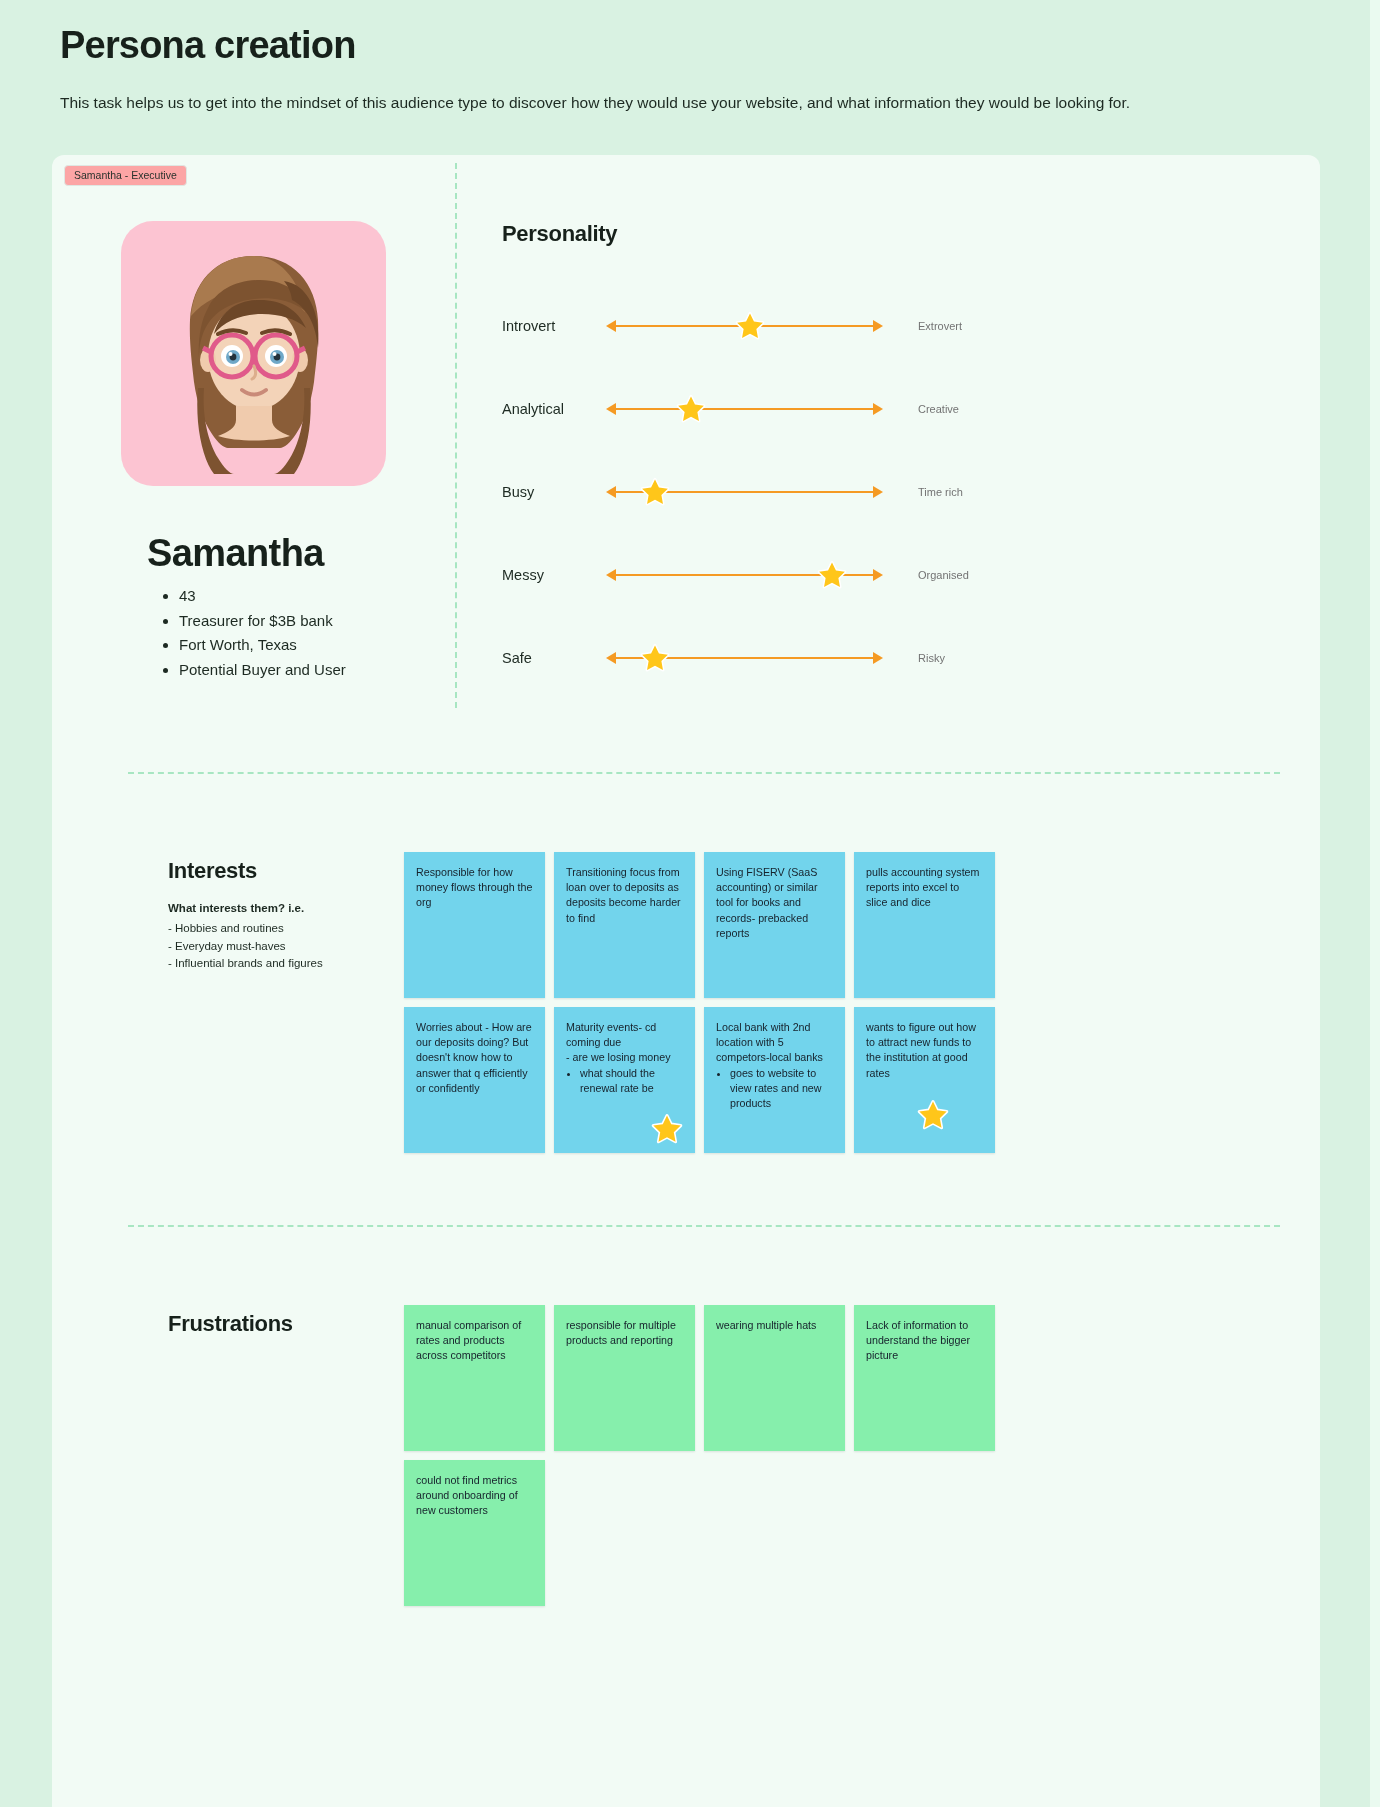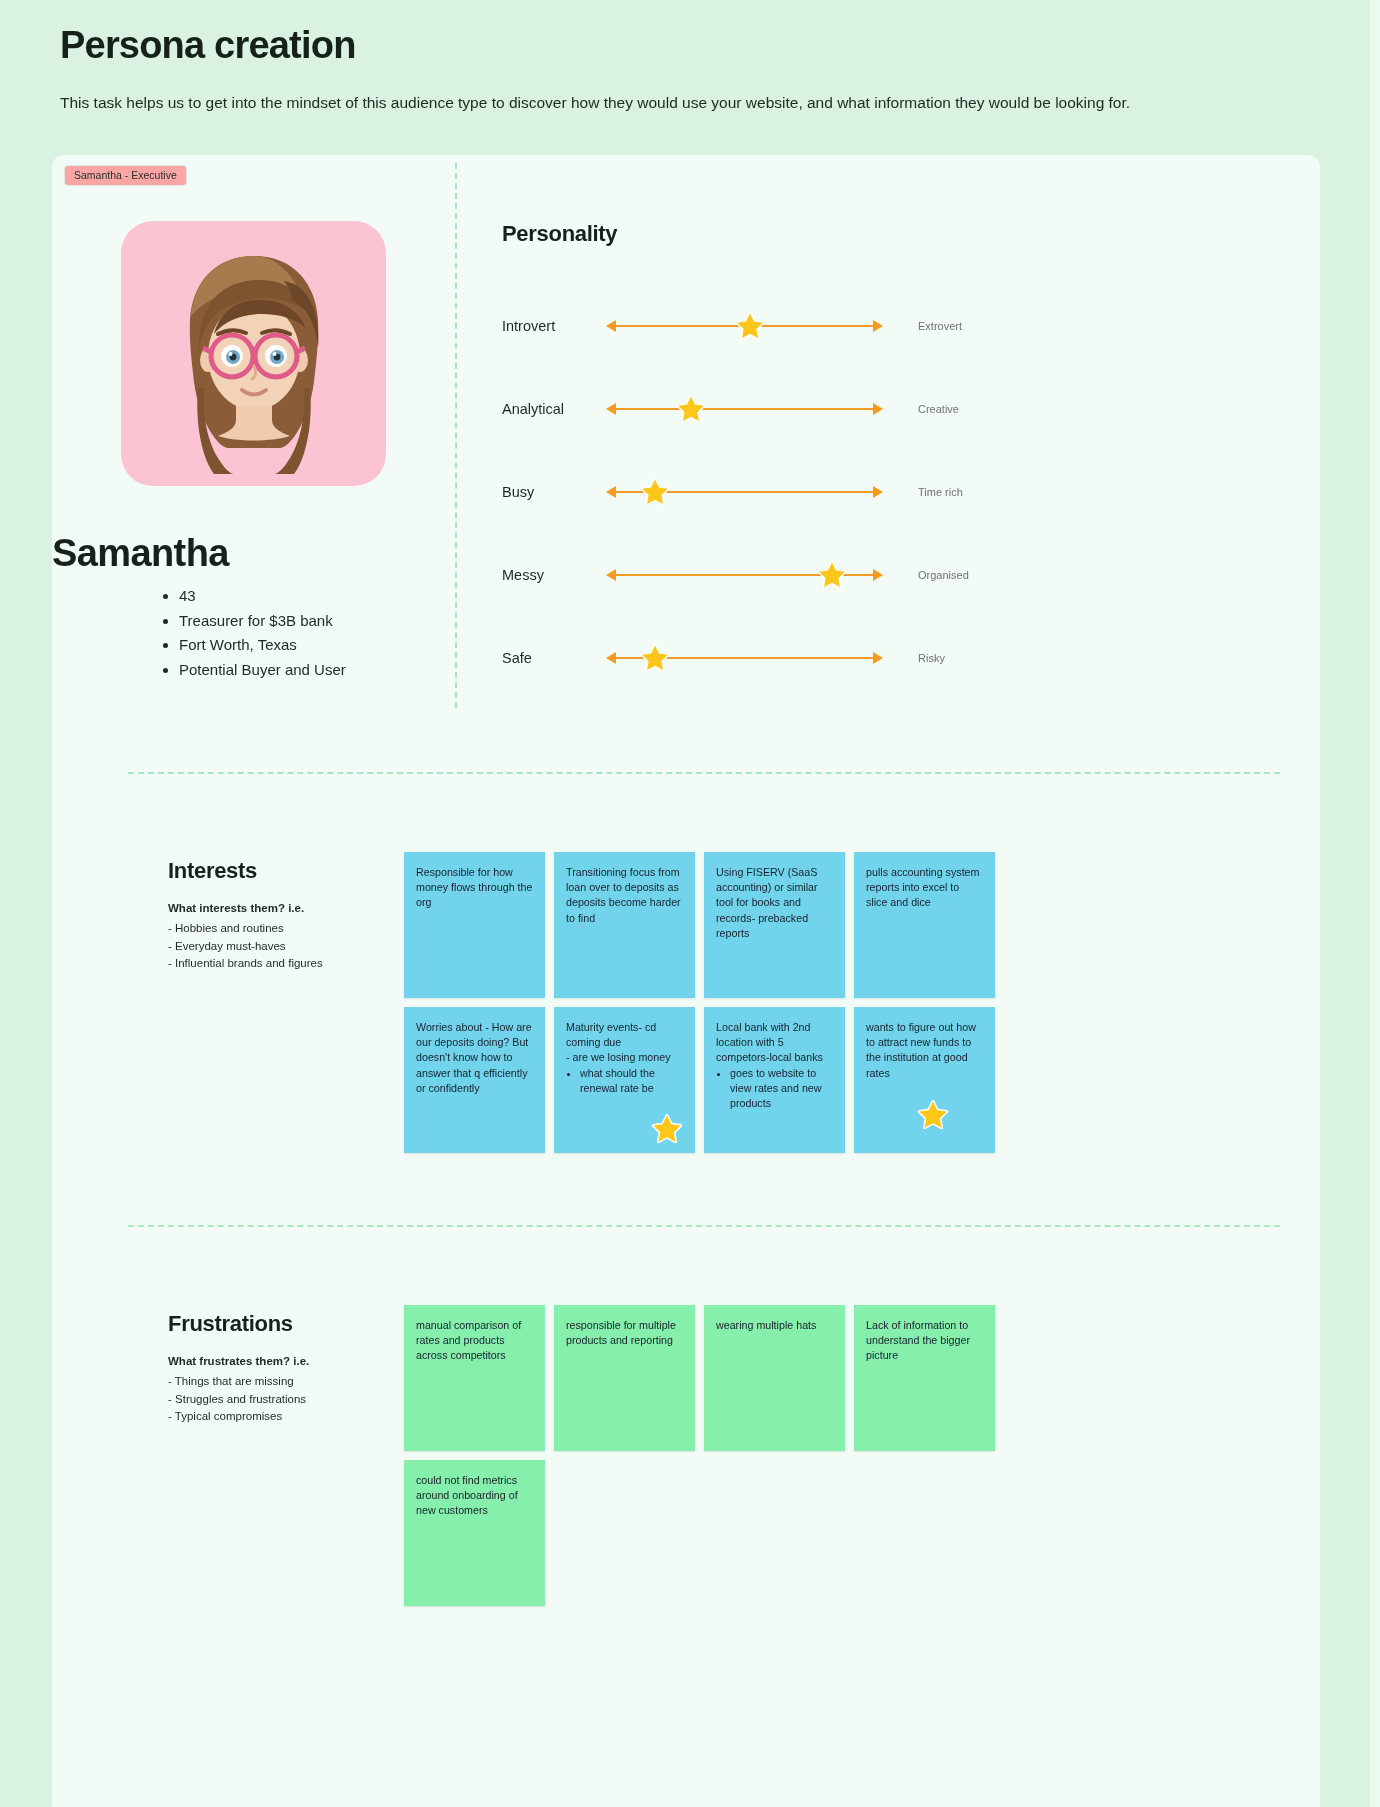--- a/index.html
+++ b/index.html
@@ -96,20 +96,21 @@
     overflow: hidden;
   }
   .avatar-svg { display:block; width: 220px; height: 248px; }
   .persona-name {
     font-size: 38px;
     font-weight: 700;
     letter-spacing: -0.6px;
     color: #17211b;
     margin: 46px 0 10px 0;
     align-self: flex-start;
+    padding-left: 95px;
   }
   .persona-facts {
     margin: 0;
     padding-left: 127px;
     align-self: flex-start;
     list-style: disc;
     color: #1d2a22;
   }
   .persona-facts li {
     font-size: 15px;
@@ -449,24 +450,20 @@
         </div>
     </div>
 
     <div style="height:72px"></div>
     <hr class="hrule">
     <div style="height:78px"></div>
 
     <div class="sticky-section">
       <div class="section-label">
         <h2 class="section-heading">Frustrations</h2>
-        <div class="section-hint">
-          <span class="hint-title">What frustrates them? i.e.</span>
-          <span id="frustrations-hint-lines"><div>- Things that are missing</div><div>- Struggles and frustrations</div><div>- Typical compromises</div></span>
-        </div>
       </div>
       <div class="notes-grid" id="frustrations-notes">
           <div class="note pink">
             <p>manual comparison of rates and products across competitors</p>
           </div>
           <div class="note pink">
             <p>responsible for multiple products and reporting</p>
           </div>
           <div class="note pink">
             <p>wearing multiple hats</p>

